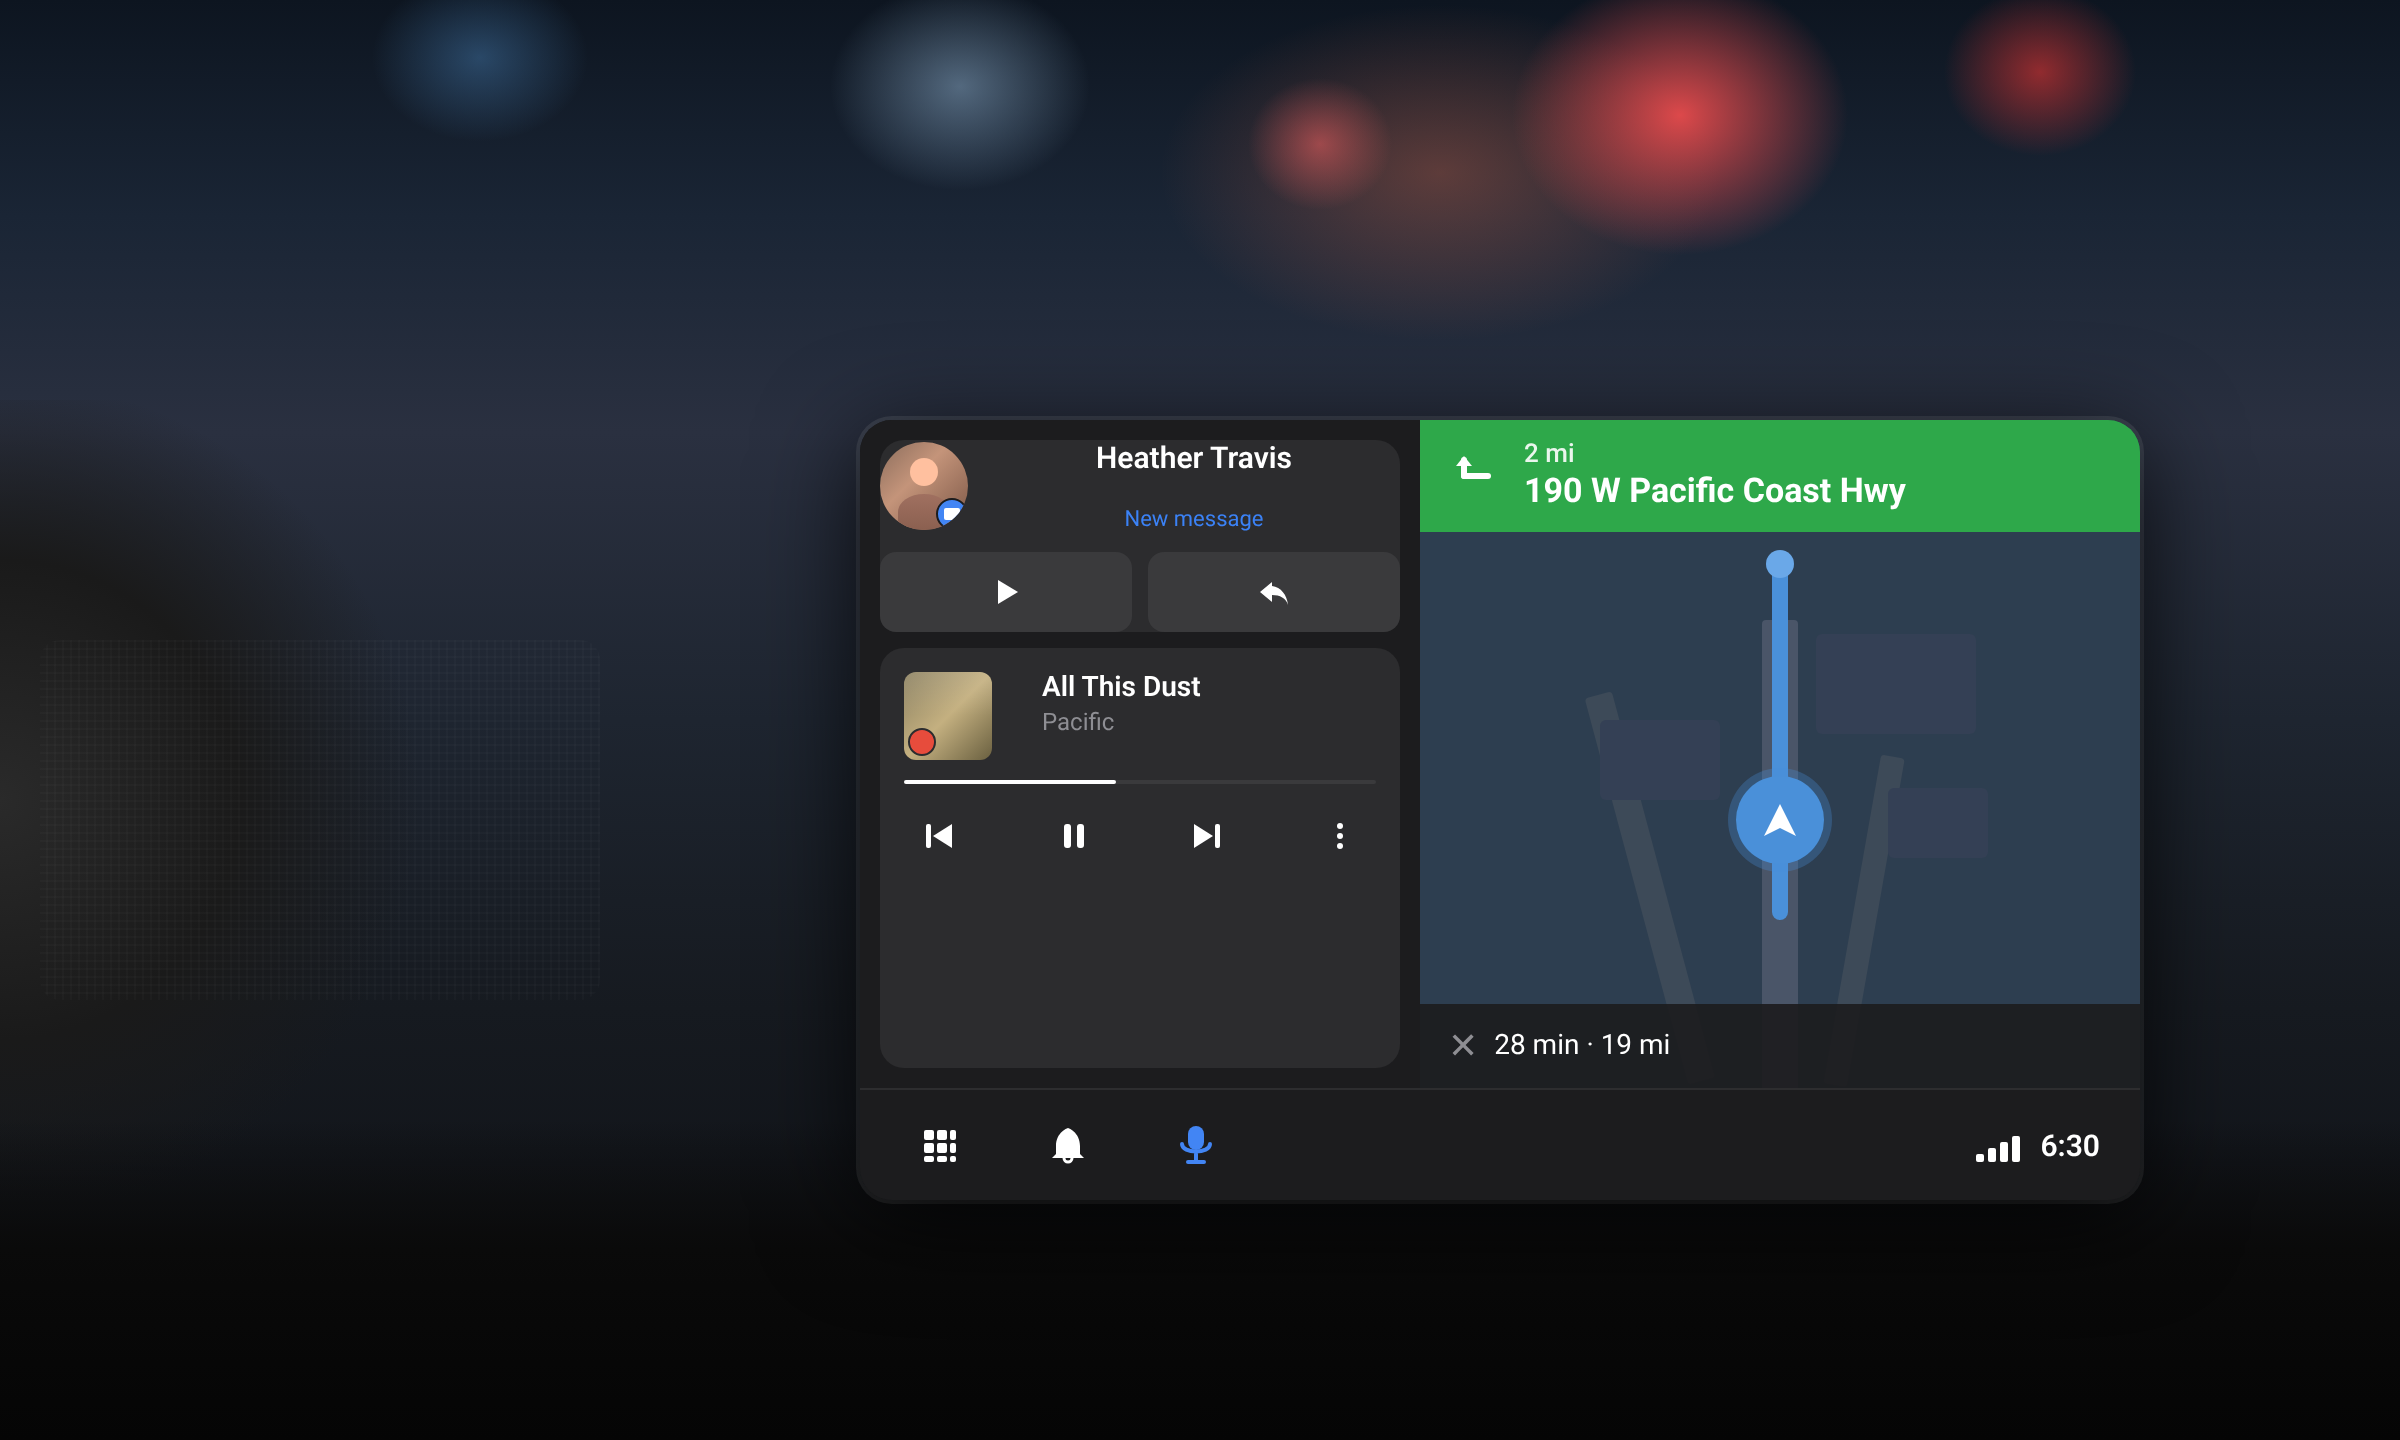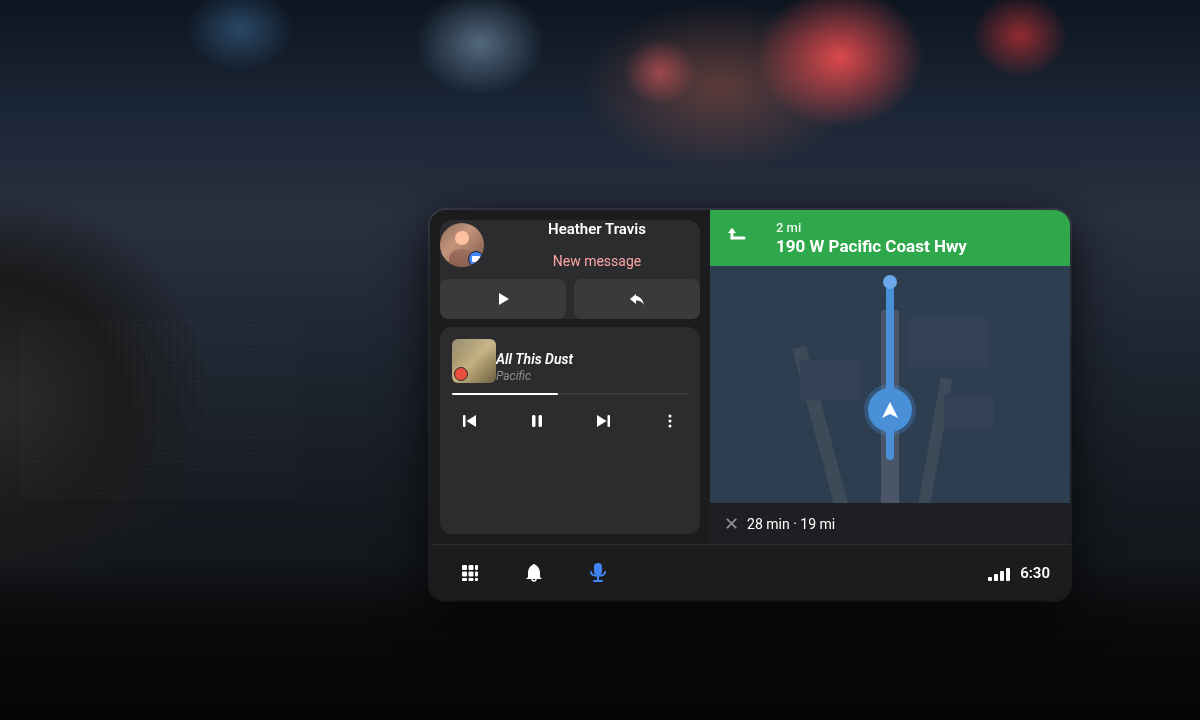--- a/index.html
+++ b/index.html
@@ -209,22 +209,22 @@
     }
 
     .notif-name {
       color: #ffffff;
       font-size: 15px;
       font-weight: 600;
       line-height: 1.2;
     }
 
     .notif-sub {
-      color: #fca5a5;
-      font-size: 14px;
+      color: #3b82f6;
+      font-size: 11px;
       margin-top: 15px;
     }
 
     .notif-actions {
       display: flex;
       gap: 8px;
     }
 
     .notif-btn {
       flex: 1;
@@ -241,24 +241,23 @@
     
     .music-card {
       background: #2c2c2e;
       border-radius: 12px;
       padding: 12px;
       flex: 1;
     }
 
     .music-header {
       display: flex;
-      align-items: flex-end;
-      gap: 0;
+      align-items: flex-start;
+      gap: 25px;
       margin-bottom: 10px;
-      font-style: italic;
     }
 
     .album-art {
       width: 44px;
       height: 44px;
       border-radius: 6px;
       background: linear-gradient(135deg, #8b8060 0%, #c4b080 50%, #6a6040 100%);
       flex-shrink: 0;
       position: relative;
       overflow: hidden;
@@ -460,21 +459,21 @@
     .nav-header {
       position: absolute;
       top: 0;
       left: 0;
       right: 0;
       background: #2ea84a;
       padding: 10px 14px;
       z-index: 10;
       display: flex;
       align-items: center;
-      gap: 24px;
+      gap: 10px;
     }
 
     .nav-distance {
       color: #ffffff;
       font-size: 13px;
       font-weight: 500;
       opacity: 0.9;
       line-height: 1.2;
     }
 

